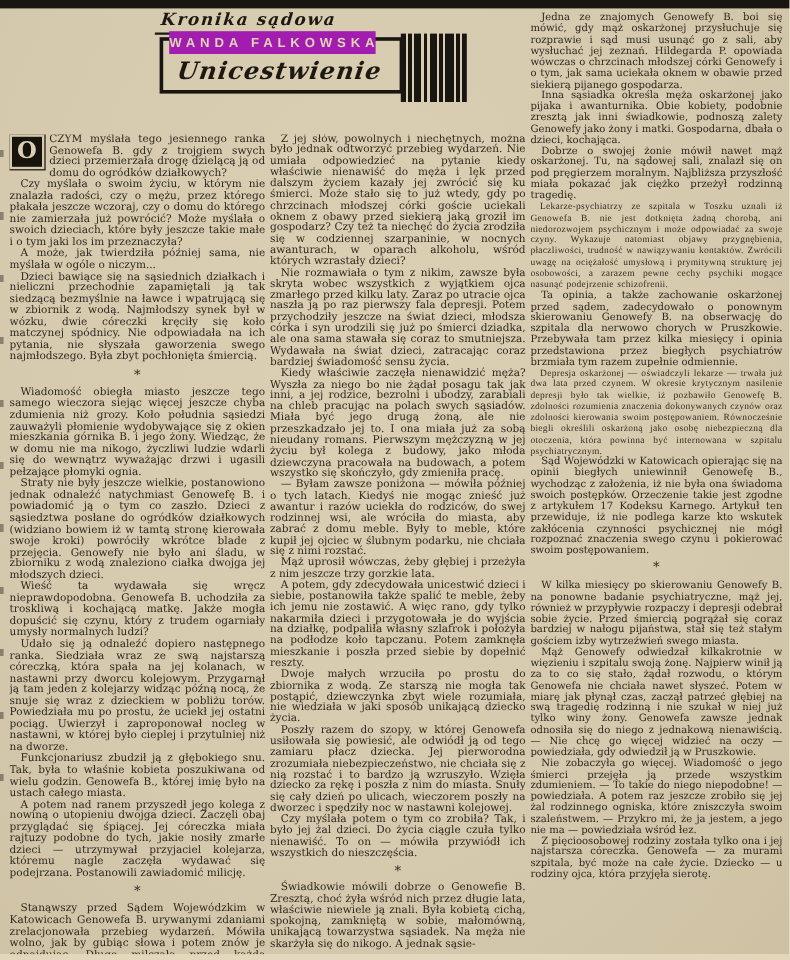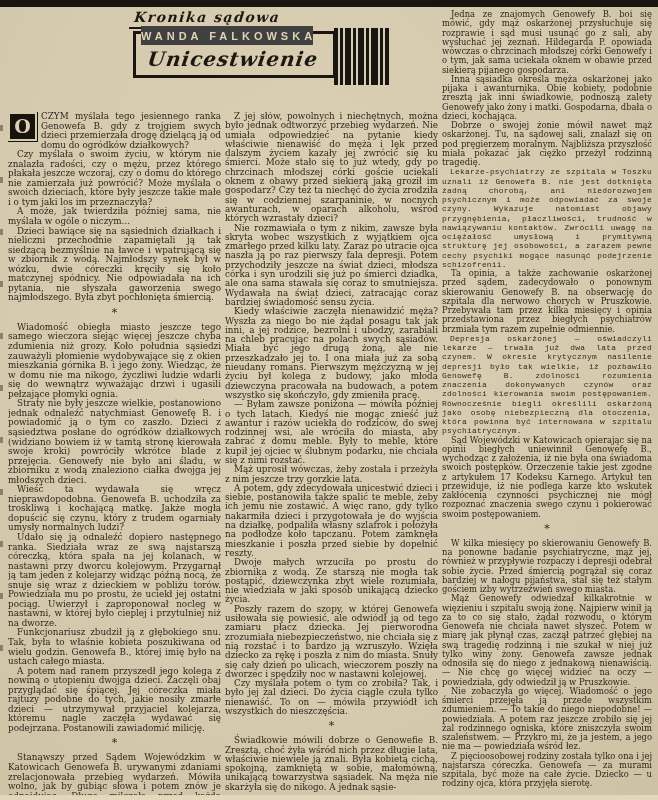--- a/index.html
+++ b/index.html
@@ -10,21 +10,21 @@
   }
   .topbar{position:absolute;top:0;left:0;width:658px;height:7px;background:#191510;}
   .kicker{
     position:absolute;left:130px;top:9px;
     font-family:"DejaVu Serif",serif;font-style:italic;font-weight:bold;
     font-size:14px;letter-spacing:1.5px;color:#1d1912;
     border-bottom:2.5px solid #1d1912;padding:0 4px 2px 4px;transform:skewX(-6deg);
   }
   .title-box{position:absolute;left:133px;top:31px;width:197px;height:41px;border:3px solid #191510;}
   .author-bar{
-    position:absolute;left:141px;top:26px;width:172px;height:19px;background:#404040;
+    position:absolute;left:141px;top:26px;width:172px;height:19px;background:#a21caf;
     color:#ded3b6;font-family:"Liberation Sans",sans-serif;font-weight:bold;font-size:11px;
     letter-spacing:4px;text-align:left;line-height:20px;white-space:nowrap;
   }
   .title-script{
     position:absolute;left:136px;top:47px;width:194px;text-align:center;
     font-family:"DejaVu Serif",serif;font-style:italic;font-weight:bold;
     font-size:20px;color:#1d1912;transform:skewX(-8deg);letter-spacing:1px;
   }
   .stripes{
     position:absolute;left:334px;top:28px;width:55px;height:57px;
@@ -43,21 +43,21 @@
   .col-1{left:225px;top:112px;width:213px;height:684px;line-height:9.3px;}
   .col-2{left:442px;top:10px;width:210px;height:786px;font-size:8.4px;line-height:9.25px;}
   p.para{margin:0;text-indent:9px;}
   p.lead{text-indent:0;}
   .dropcap{
     float:left;width:25px;height:25px;background:#17130d;color:#dbd0b5;
     font-family:"DejaVu Serif",serif;font-weight:bold;font-size:19px;line-height:25px;
     text-align:center;margin:2px 6px 2px 2px;outline:1.5px solid #17130d;outline-offset:2px;
   }
   p.expert{
-    margin:0;text-indent:8px;font-family:Liberation Mono, monospace;
+    margin:0;text-indent:8px;font-family:Liberation Serif, serif;
     font-size:7.9px;line-height:9.25px;letter-spacing:0.25px;word-spacing:0.6px;color:#342d23;
   }
   .star-sep{text-align:center;font-size:11px;line-height:11px;margin:4px 0 5px;color:#2e281f;}
   .left-marks{
     position:absolute;left:0;top:125px;width:3px;height:530px;opacity:.45;
     background:repeating-linear-gradient(180deg,#2e281f 0 6px,transparent 6px 52px);
   }
   .bottom-edge{position:absolute;bottom:0;left:0;width:658px;height:5px;background:#e5dabf;opacity:.85;}
 </style>
 </head>
@@ -85,21 +85,21 @@
     <p class="para">Funkcjonariusz zbudził ją z głębokiego snu. Tak, była to właśnie kobieta poszukiwana od wielu godzin. Genowefa B., której imię było na ustach całego miasta.</p>
     <p class="para">A potem nad ranem przyszedł jego kolega z nowiną o utopieniu dwojga dzieci. Zaczęli obaj przyglądać się śpiącej. Jej córeczka miała rajtuzy podobne do tych, jakie nosiły zmarłe dzieci — utrzymywał przyjaciel kolejarza, któremu nagle zaczęła wydawać się podejrzana. Postanowili zawiadomić milicję.</p>
     <div class="star-sep">*</div>
     <p class="para">Stanąwszy przed Sądem Wojewódzkim w Katowicach Genowefa B. urywanymi zdaniami zrelacjonowała przebieg wydarzeń. Mówiła wolno, jak by gubiąc słowa i potem znów je odnajdując. Długo milczała przed każdą odpowiedzią, widać było, że generalna spowiedź jakiej oczekuje od niej sąd sprawia jej trudności. — Nie lubię dużo mówić — wyjaśniła niechętnie. — Nigdy w życiu dużo nie gadałam.</p>
   </div>
 <div class="col col-1">
     <p class="para">Z jej słów, powolnych i niechętnych, można było jednak odtworzyć przebieg wydarzeń. Nie umiała odpowiedzieć na pytanie kiedy właściwie nienawiść do męża i lęk przed dalszym życiem kazały jej zwrócić się ku śmierci. Może stało się to już wtedy, gdy po chrzcinach młodszej córki goście uciekali oknem z obawy przed siekierą jaką groził im gospodarz? Czy też ta niechęć do życia zrodziła się w codziennej szarpaninie, w nocnych awanturach, w oparach alkoholu, wśród których wzrastały dzieci?</p>
     <p class="para">Nie rozmawiała o tym z nikim, zawsze była skryta wobec wszystkich z wyjątkiem ojca zmarłego przed kilku laty. Zaraz po utracie ojca naszła ją po raz pierwszy fala depresji. Potem przychodziły jeszcze na świat dzieci, młodsza córka i syn urodzili się już po śmierci dziadka, ale ona sama stawała się coraz to smutniejsza. Wydawała na świat dzieci, zatracając coraz bardziej świadomość sensu życia.</p>
     <p class="para">Kiedy właściwie zaczęła nienawidzić męża? Wyszła za niego bo nie żądał posagu tak jak inni, a jej rodzice, bezrolni i ubodzy, zarabiali na chleb pracując na polach swych sąsiadów. Miała być jego drugą żoną, ale nie przeszkadzało jej to. I ona miała już za sobą nieudany romans. Pierwszym mężczyzną w jej życiu był kolega z budowy, jako młoda dziewczyna pracowała na budowach, a potem wszystko się skończyło, gdy zmieniła pracę.</p>
     <p class="para">— Byłam zawsze poniżona — mówiła później o tych latach. Kiedyś nie mogąc znieść już awantur i razów uciekła do rodziców, do swej rodzinnej wsi, ale wróciła do miasta, aby zabrać z domu meble. Były to meble, które kupił jej ojciec w ślubnym podarku, nie chciała się z nimi rozstać.</p>
-    <p class="para">Mąż uprosił wówczas, żeby została i przeżyła z nim jeszcze trzy gorzkie lata.</p>
+    <p class="para">Mąż uprosił wówczas, żeby głębiej i przeżyła z nim jeszcze trzy gorzkie lata.</p>
     <p class="para">A potem, gdy zdecydowała unicestwić dzieci i siebie, postanowiła także spalić te meble, żeby ich jemu nie zostawić. A więc rano, gdy tylko nakarmiła dzieci i przygotowała je do wyjścia na działkę, podpaliła własny szlafrok i położyła na podłodze koło tapczanu. Potem zamknęła mieszkanie i poszła przed siebie by dopełnić reszty.</p>
     <p class="para">Dwoje małych wrzuciła po prostu do zbiornika z wodą. Ze starszą nie mogła tak postąpić, dziewczynka zbyt wiele rozumiała, nie wiedziała w jaki sposób unikającą dziecko życia.</p>
     <p class="para">Poszły razem do szopy, w której Genowefa usiłowała się powiesić, ale odwiódł ją od tego zamiaru płacz dziecka. Jej pierworodna zrozumiała niebezpieczeństwo, nie chciała się z nią rozstać i to bardzo ją wzruszyło. Wzięła dziecko za rękę i poszła z nim do miasta. Snuły się cały dzień po ulicach, wieczorem poszły na dworzec i spędziły noc w nastawni kolejowej.</p>
     <p class="para">Czy myślała potem o tym co zrobiła? Tak, i było jej żal dzieci. Do życia ciągle czuła tylko nienawiść. To on — mówiła przywiódł ich wszystkich do nieszczęścia.</p>
     <div class="star-sep">*</div>
     <p class="para">Świadkowie mówili dobrze o Genowefie B. Zresztą, choć żyła wśród nich przez długie lata, właściwie niewiele ją znali. Była kobietą cichą, spokojną, zamkniętą w sobie, małomówną, unikającą towarzystwa sąsiadek. Na męża nie skarżyła się do nikogo. A jednak sąsie-</p>
   </div>
 <div class="col col-2">
     <p class="para">Jedna ze znajomych Genowefy B. boi się mówić, gdy mąż oskarżonej przysłuchuje się rozprawie i sąd musi usunąć go z sali, aby wysłuchać jej zeznań. Hildegarda P. opowiada wówczas o chrzcinach młodszej córki Genowefy i o tym, jak sama uciekała oknem w obawie przed siekierą pijanego gospodarza.</p>
     <p class="para">Inna sąsiadka określa męża oskarżonej jako pijaka i awanturnika. Obie kobiety, podobnie zresztą jak inni świadkowie, podnoszą zalety Genowefy jako żony i matki. Gospodarna, dbała o dzieci, kochająca.</p>

